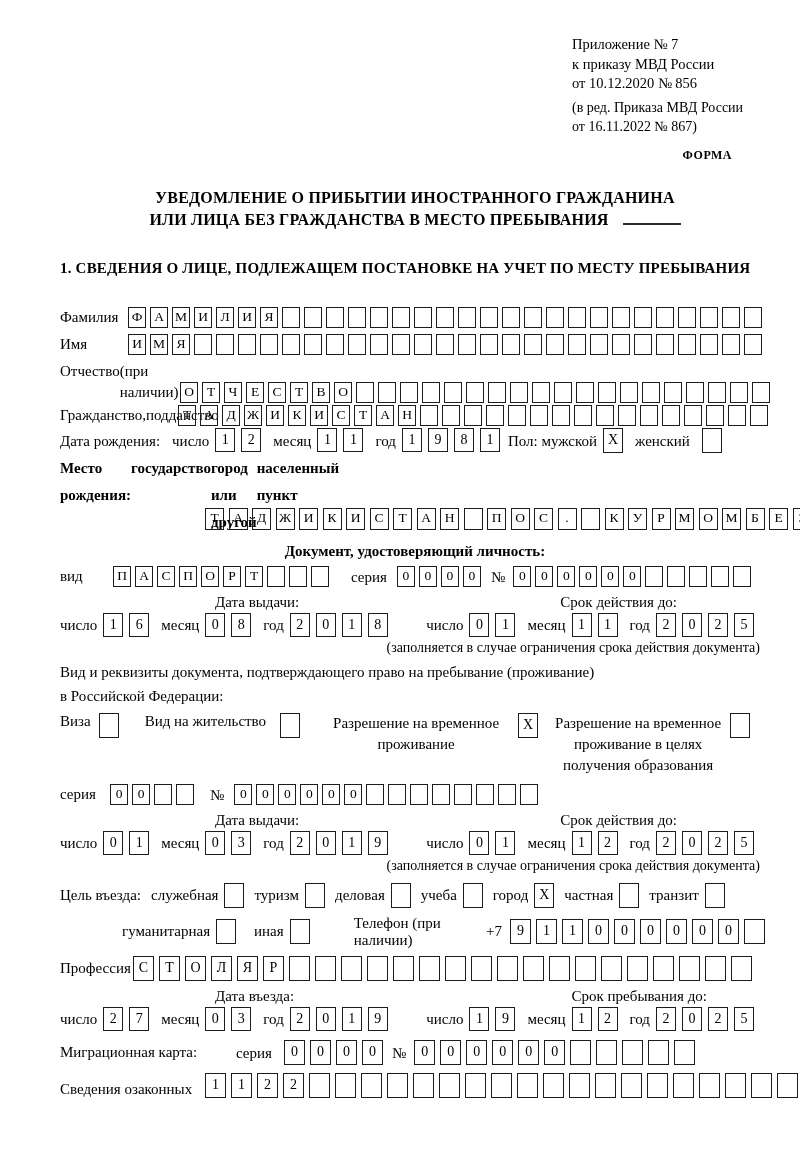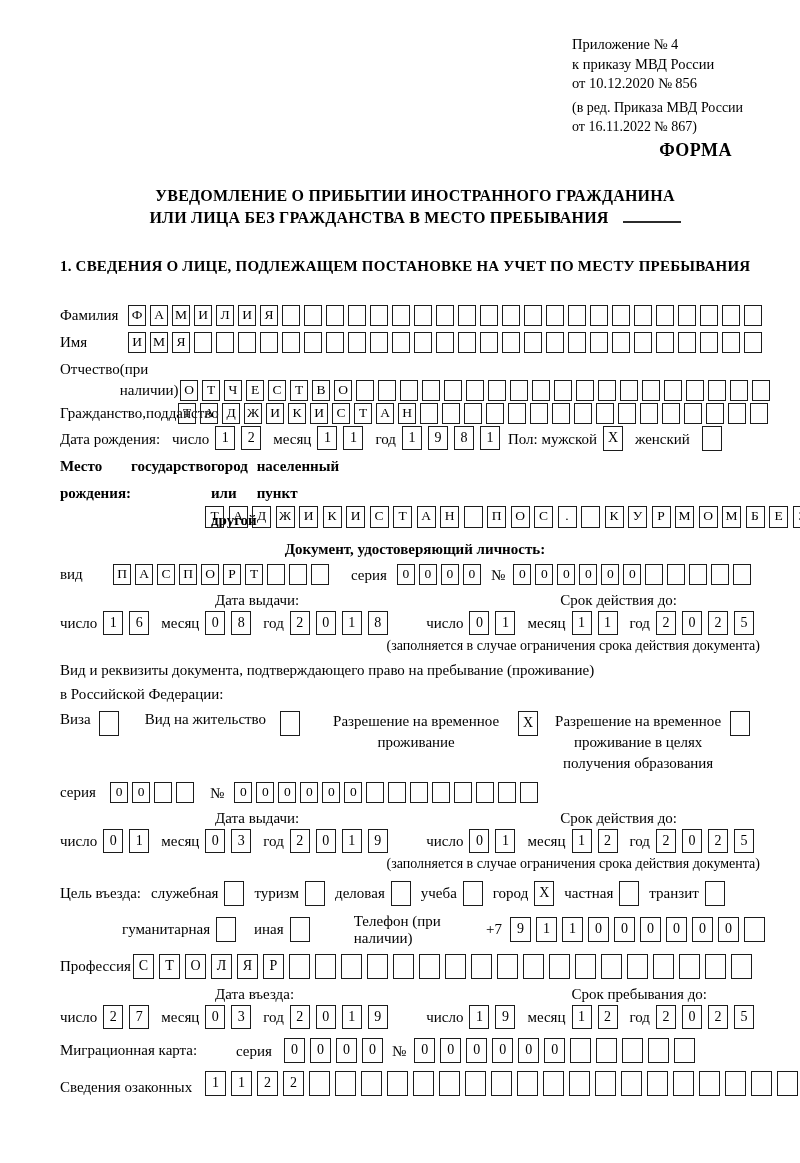--- a/index.html
+++ b/index.html
@@ -7,21 +7,21 @@
     width:800px;height:1163px;box-sizing:border-box;
     background:#ffffff;color:#000;
     font-family:"Liberation Serif","DejaVu Serif",serif;
     font-size:15px;
     padding:35px 30px 10px 60px;
     overflow:hidden;
   }
   
   .annex{width:190px;margin-left:auto;margin-right:8px;line-height:19.5px;font-size:14.5px;}
   .annex .note{font-size:14px;margin-top:4px;line-height:19px;}
-  .forma{text-align:right;padding-right:38px;font-weight:bold;font-size:18px;margin-top:4px;letter-spacing:.5px;}
+  .forma{text-align:right;padding-right:38px;font-weight:bold;font-size:12px;margin-top:12px;letter-spacing:.5px;}
   
   .title{ text-align:center;font-weight:bold;font-size:16px;line-height:22px;margin-top:24px;letter-spacing:.2px;}
   .blank-underline{display:inline-block;width:58px;border-bottom:2px solid #2b2b2b;height:14px;margin-left:14px;}
   .sec-heading{font-weight:bold;font-size:15px;margin-top:29px;letter-spacing:.2px;}
   
   .row{display:flex;align-items:flex-end;margin-top:6px;}
   .lbl{flex:none;}
   .lbl2{line-height:21px;}
   .w68{width:68px;}.w120{width:120px;}.w118{width:118px;}.w145{width:145px;}.w73{width:73px;}
   
@@ -62,21 +62,21 @@
   .purpose-opt .cb{margin-left:6px;}
   .phone-line{display:flex;align-items:center;margin-top:7px;}
   .mt2{margin-top:2px;}.mt8{margin-top:8px;}
 </style>
 </head>
 <body>
 
 <div class="page">
 
   <div class="annex">
-    <div>Приложение № 4</div>
+    <div>Приложение № 7</div>
     <div>к приказу МВД России</div>
     <div>от 10.12.2020 № 856</div>
     <div class="note">
       <div>(в ред. Приказа МВД России</div>
       <div>от 16.11.2022 № 867)</div>
     </div>
   </div>
 
   <div class="forma">ФОРМА</div>
 

